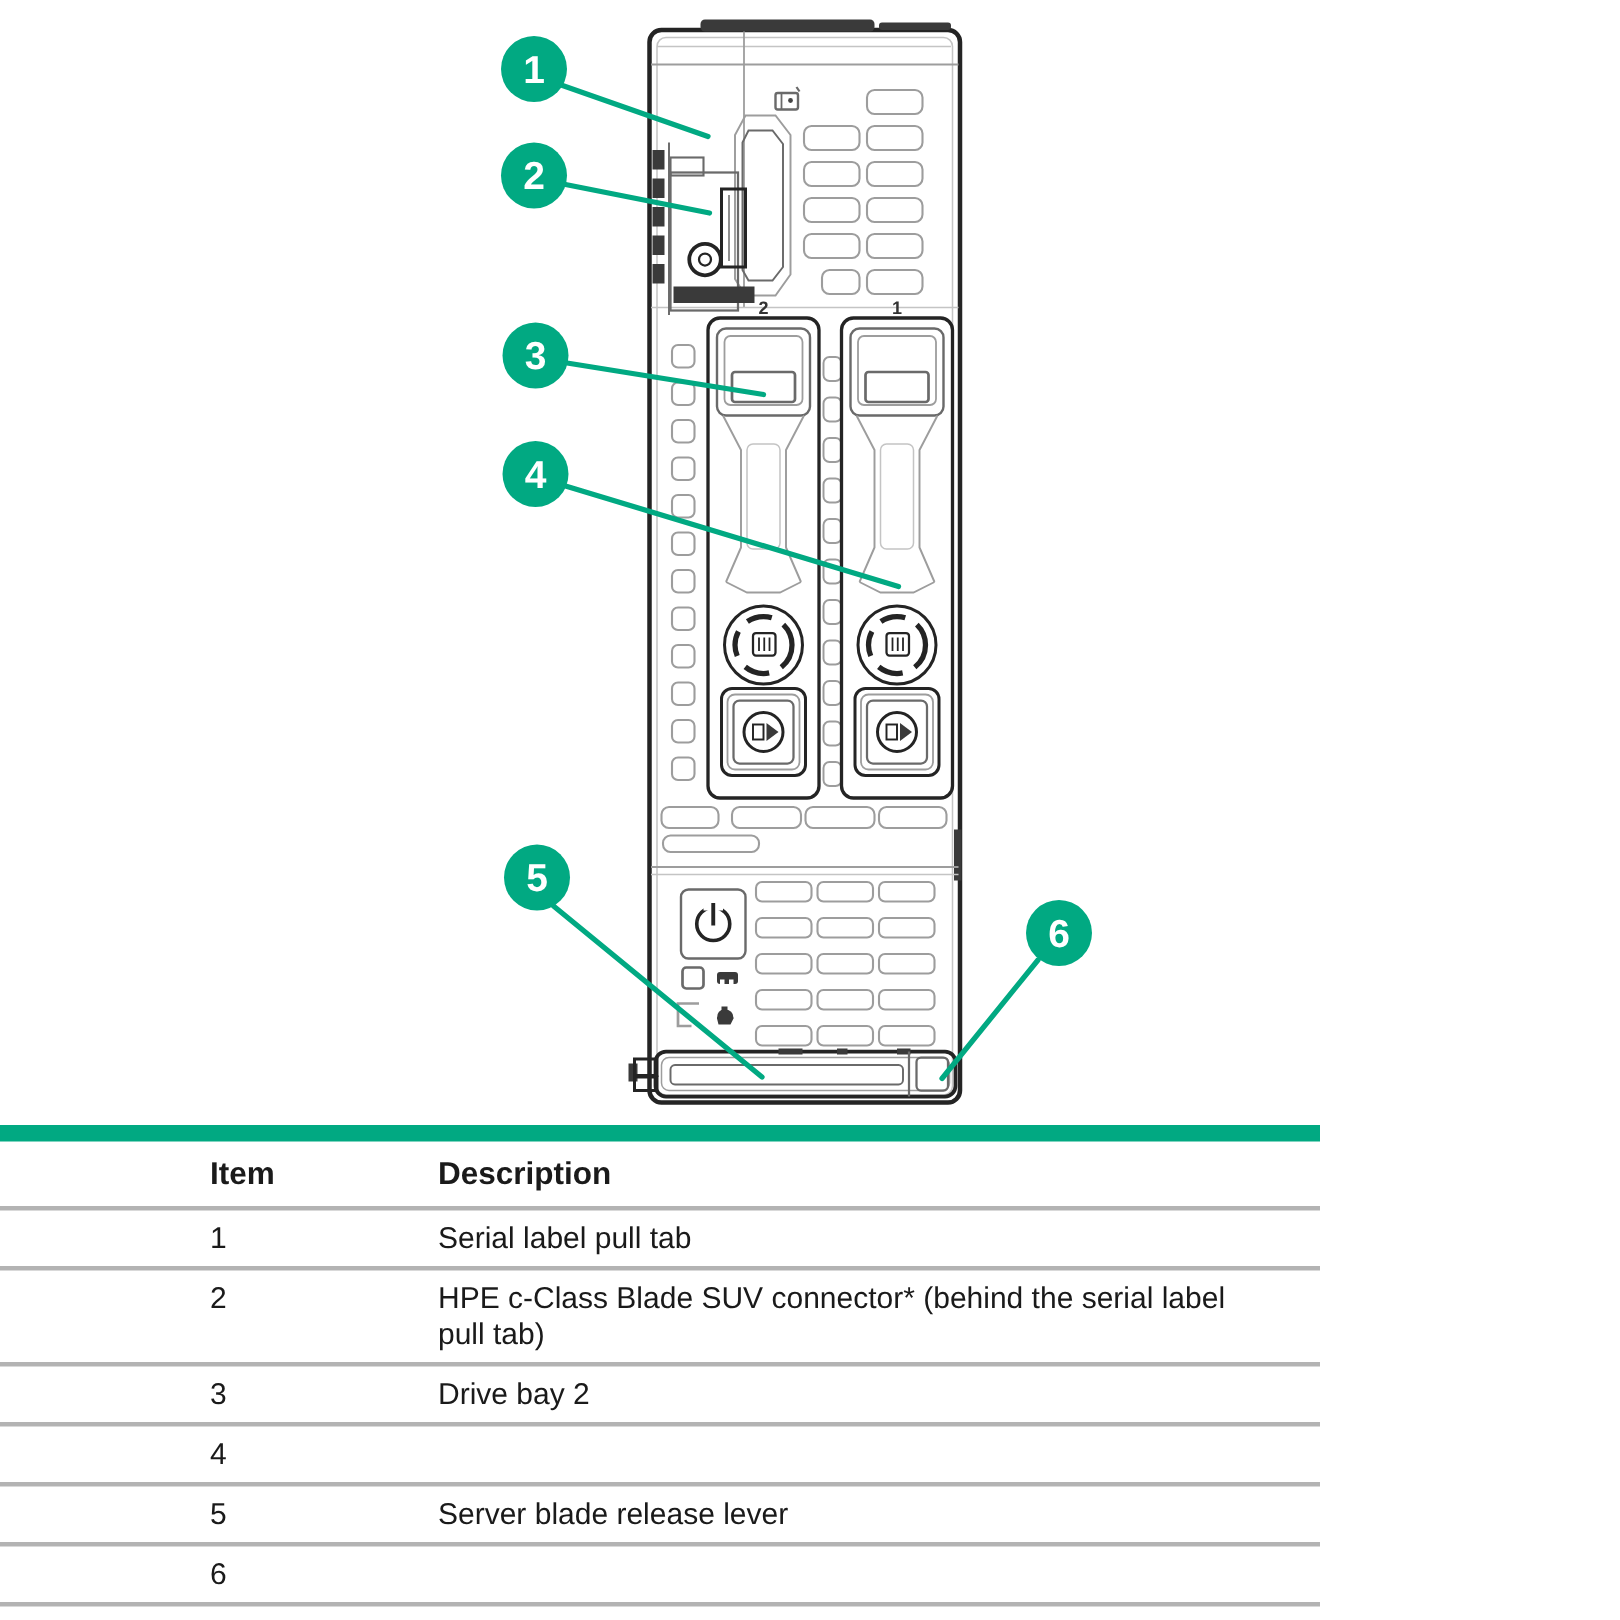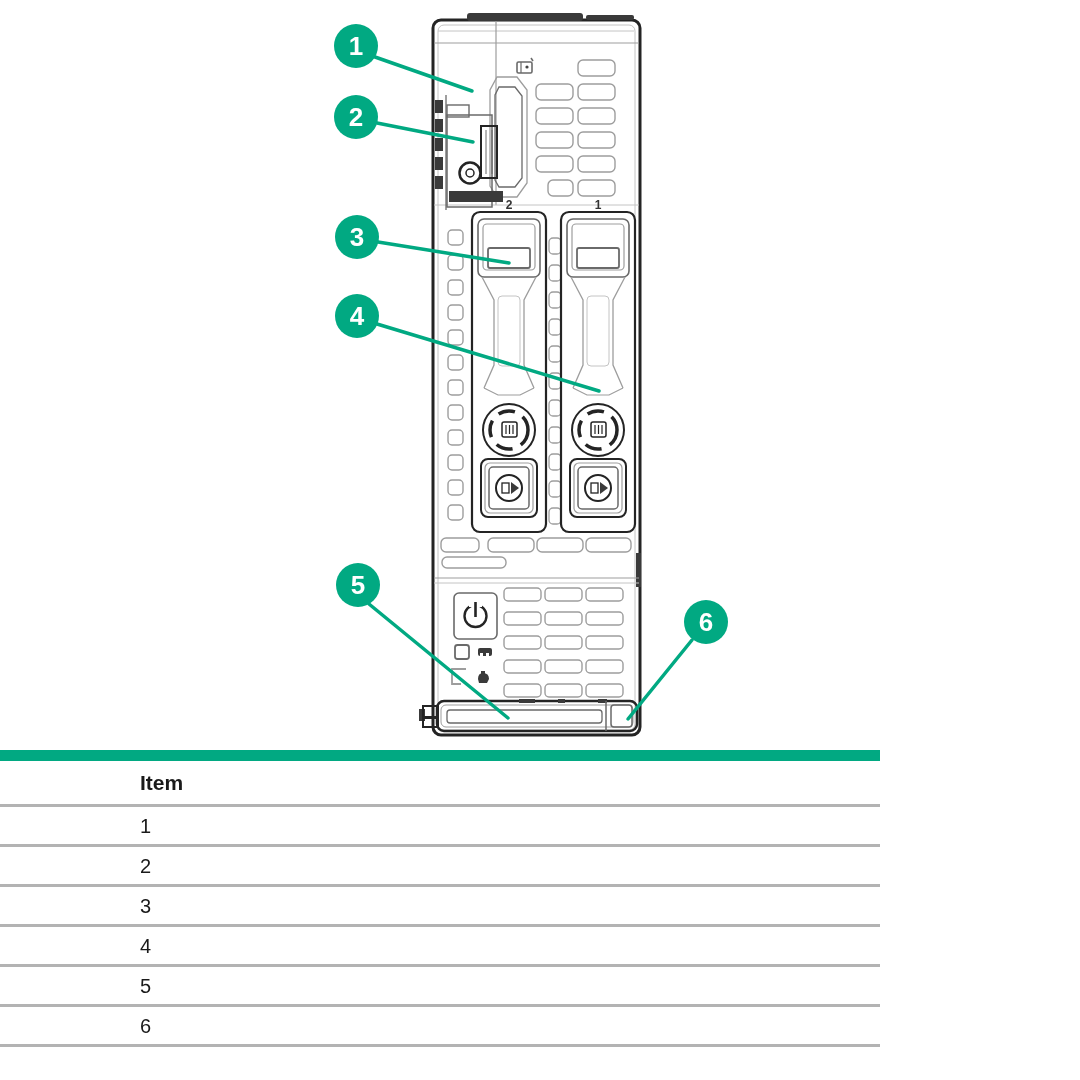--- a/index.html
+++ b/index.html
@@ -281,35 +281,41 @@
       <circle cx="706" cy="622" r="22" class="callout-circle"></circle>
       <text x="706" y="631" class="callout-num">6</text>
     </g>
   </svg>
 
   <div class="legend">
     <div class="green-bar"></div>
 
     <div class="trow thead">
       <div class="cell-item">Item</div>
+      <div class="cell-desc">Description</div>
     </div>
 
     <div class="trow">
       <div class="cell-item">1</div>
+      <div class="cell-desc">Serial label pull tab</div>
     </div>
     <div class="trow">
       <div class="cell-item">2</div>
+      <div class="cell-desc">HPE c-Class Blade SUV connector* (behind the serial label
+pull tab)</div>
     </div>
     <div class="trow">
       <div class="cell-item">3</div>
+      <div class="cell-desc">Drive bay 2</div>
     </div>
     <div class="trow">
       <div class="cell-item">4</div>
     </div>
     <div class="trow">
       <div class="cell-item">5</div>
+      <div class="cell-desc">Server blade release lever</div>
     </div>
     <div class="trow">
       <div class="cell-item">6</div>
     </div>
   </div>
 
 </div>
 
 </body></html>

